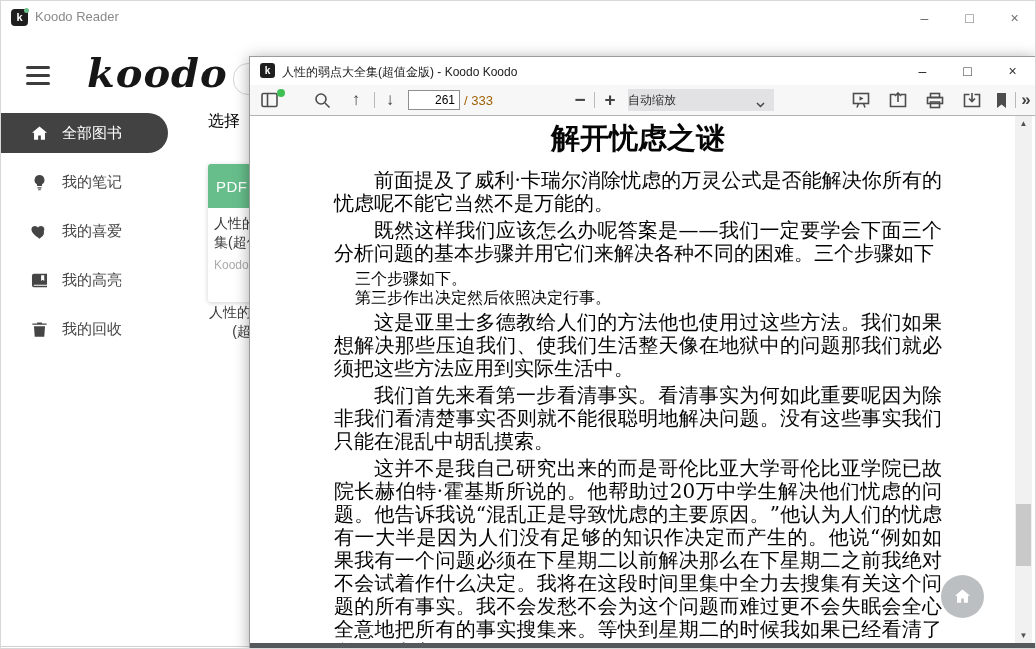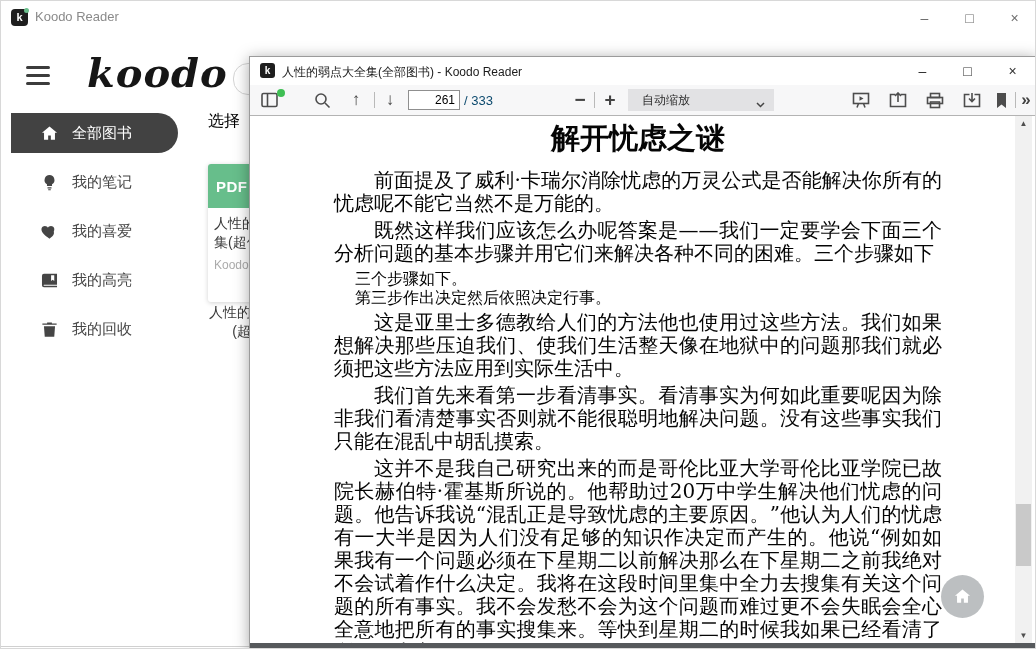--- a/index.html
+++ b/index.html
@@ -16,32 +16,32 @@
   .win-btn{width:45px;height:33px;display:flex;align-items:center;justify-content:center;
     color:#6f6f6f;font-size:14px;}
   .rw .win-btn{height:28px;color:#333;}
   
   .hamburger{position:absolute;left:25px;top:65px;width:24px;height:20px;}
   .hamburger i{display:block;height:3px;background:#3c3c3c;border-radius:2px;margin-bottom:5px;}
   .logo{position:absolute;left:86px;top:48px;font-family:"DejaVu Serif","Liberation Serif",serif;
     font-style:italic;font-weight:900;font-size:40px;color:#161616;letter-spacing:1px;}
   .nav{position:absolute;left:0;top:112px;width:200px;}
   .nav-item{position:relative;height:40px;margin-bottom:9px;display:flex;align-items:center;
-    color:#454545;font-size:15px;margin-left:10px;}
+    color:#454545;font-size:15px;}
   .nav-item .ic{width:19px;height:19px;margin-left:29px;margin-right:13px;flex:none;}
   .nav-item.active{background:#424242;color:#fff;width:167px;border-radius:0 21px 21px 0;}
   .nav-item svg{display:block;width:19px;height:19px;fill:currentColor;}
   
   .select-label{position:absolute;left:207px;top:110px;font-size:16px;color:#000000;}
   .search-pill{position:absolute;left:232px;top:62px;width:40px;height:30px;border:1px solid #d5d5d5;
     border-radius:15px;background:#fff;}
   .book-card{position:absolute;left:207px;top:163px;width:112px;height:138px;background:#fff;
     box-shadow:0 1px 5px rgba(0,0,0,.18);border-radius:3px;overflow:hidden;}
   .book-cover{height:44px;background:#67be8b;display:flex;align-items:center;}
-  .book-cover .fmt{color:#fff;font-weight:bold;font-size:15px;margin-left:8px;letter-spacing:.5px;text-align:center;}
+  .book-cover .fmt{color:#fff;font-weight:normal;font-size:15px;margin-left:8px;letter-spacing:.5px;text-align:center;}
   .book-card .bk-title{margin:6px 6px 0 6px;font-size:14px;line-height:19px;color:#3a3a3a;}
   .book-card .bk-author{margin:6px 6px 0 6px;font-size:12px;color:#ababab;}
   .book-caption{position:absolute;left:200px;top:302px;width:128px;text-align:center;
     font-size:14px;line-height:19px;color:#3a3a3a;}
   .mw-bottomline{position:absolute;left:0;top:645px;width:1036px;height:1px;background:#d0d0d0;}
   
   .rw{position:absolute;left:248px;top:55px;width:787px;height:595px;background:#fff;
     border:1px solid #9b9b9b;box-sizing:border-box;box-shadow:0 2px 14px rgba(0,0,0,.35);}
   .rw-titlebar{position:absolute;left:0;top:0;width:100%;height:28px;background:#fff;}
   .rw-appicon{position:absolute;left:10px;top:6px;width:15px;height:15px;background:#1e1e1e;
@@ -53,23 +53,23 @@
     border-bottom:1px solid #b3b3b3;}
   .tb{position:absolute;top:0;height:30px;display:flex;align-items:center;justify-content:center;color:#4d4d4d;}
   .tb svg{display:block;stroke:#4d4d4d;fill:none;stroke-width:1.6;}
   .tb-sep{position:absolute;top:7px;width:1px;height:16px;background:#b9b9b9;}
   .green-dot{position:absolute;right:-3px;top:4px;width:8px;height:8px;border-radius:50%;background:#3fbf54;}
   .arrow-glyph{font-size:17px;color:#444;}
   .pm-glyph{font-size:19px;color:#444;font-weight:bold;}
   .page-input{position:absolute;left:158px;top:5px;width:42px;height:18px;border:1px solid #8f8f8f;
     background:#fff;font-size:12px;text-align:right;padding:0 4px;box-sizing:content-box;
     font-family:"Liberation Sans",sans-serif;}
-  .page-total{position:absolute;left:214px;top:8px;font-size:13px;color:#0c4a6e;}
+  .page-total{position:absolute;left:214px;top:8px;font-size:13px;color:#a16207;}
   .zoom-select{position:absolute;left:378px;top:4px;width:146px;height:22px;background:#e2e2e4;
-    font-size:12px;color:#2e2e2e;display:flex;align-items:center;padding-left:14px;box-sizing:border-box;}
+    font-size:12px;color:#2e2e2e;display:flex;align-items:center;padding-left:0;box-sizing:border-box;}
   .zoom-select .chev{position:absolute;right:9px;top:8px;}
   .dbl-chev{font-size:17px;color:#444;font-weight:bold;}
   
   .rw-content{position:absolute;left:0;top:59px;width:100%;height:527px;background:#fff;overflow:hidden;}
   .page-text{position:absolute;left:80px;top:0;width:616px;color:#050505;
     font-family:"DejaVu Serif","Liberation Serif",serif;}
   .page-heading{margin:3px 0 10px 0;font-size:29px;font-weight:bold;text-align:center;
     font-family:Liberation Sans, sans-serif;}
   .para{margin:4px;font-size:20px;line-height:23px;text-indent:40px;text-align:justify;}
   .steps{margin:0 0 0 25px;font-size:16px;line-height:19px;}
@@ -164,21 +164,21 @@
   <div class="book-caption">人性的弱点大全集(超值金版)</div>
 
   <div class="mw-bottomline"></div>
 
   <div class="rw">
 
     <div class="rw-titlebar">
       <div class="rw-appicon">
         <span>k</span>
       </div>
-      <div class="rw-title">人性的弱点大全集(全部图书) - Koodo Reader</div>
+      <div class="rw-title">人性的弱点大全集(超值金版) - Koodo Koodo</div>
       <div class="win-controls">
         <div class="win-btn">–</div>
         <div class="win-btn">□</div>
         <div class="win-btn">×</div>
       </div>
     </div>
 
     <div class="rw-toolbar">
       <div class="tb" style="left:8px;width:24px;">
         <svg width="18" height="16" viewBox="0 0 18 16">

